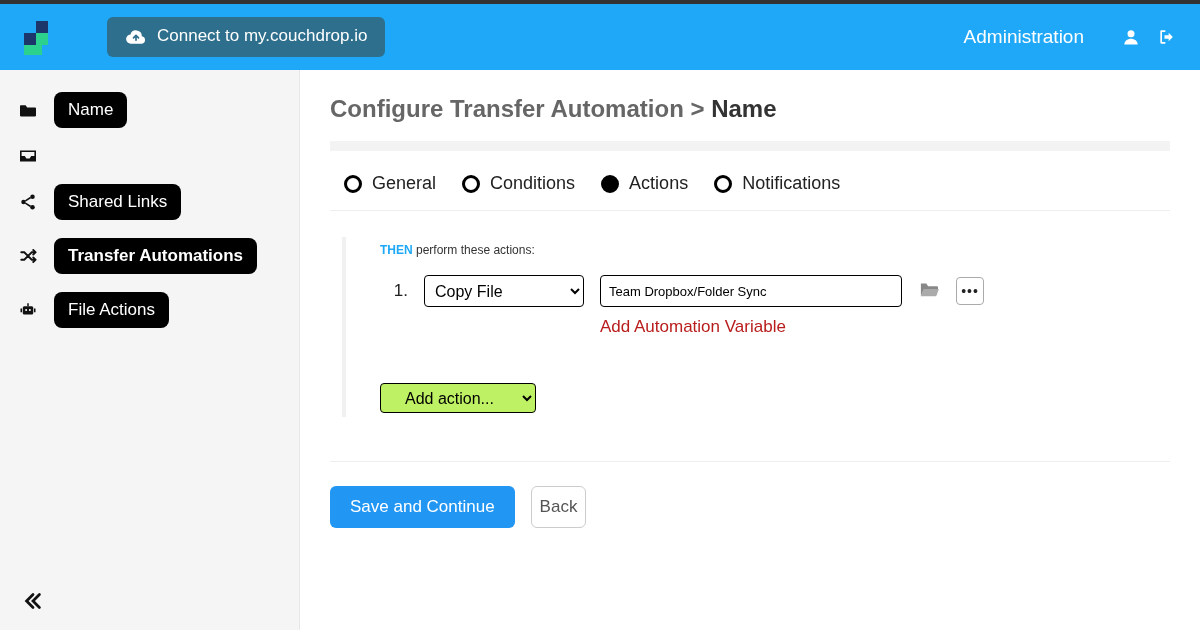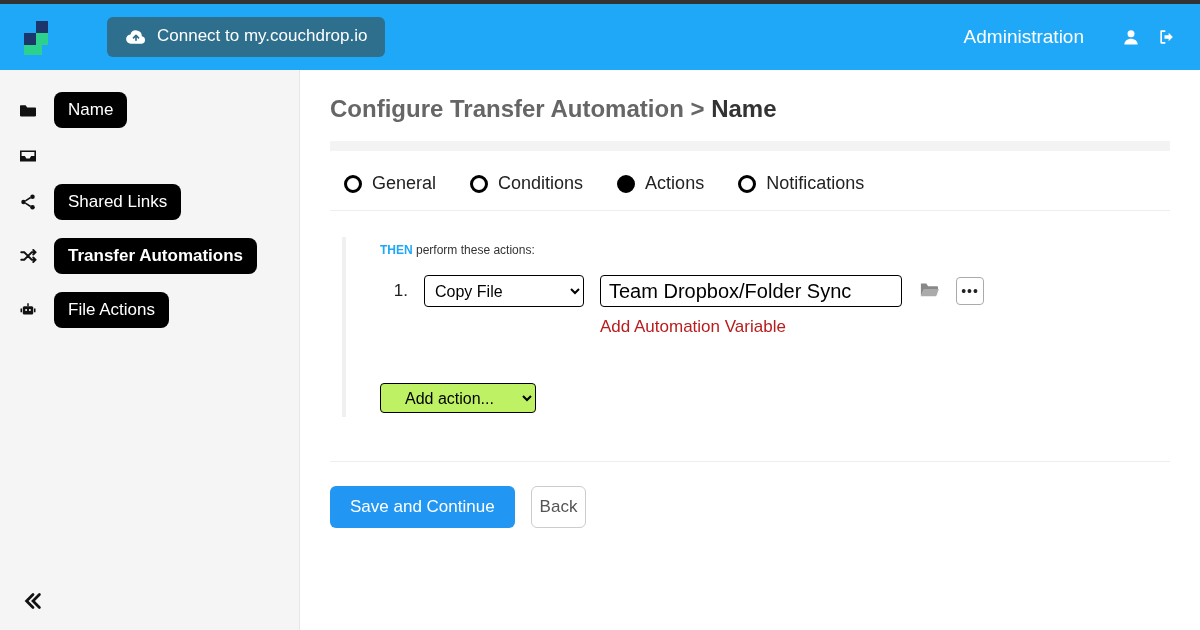--- a/index.html
+++ b/index.html
@@ -27,32 +27,32 @@
   .pill { background:#000; color:#fff; border-radius:8px; padding:8px 14px; font-size:17px; cursor:pointer; white-space:nowrap; }
   .pill.active { font-weight:700; }
   .collapse { position:absolute; left:22px; bottom:18px; font-size:22px; font-weight:700; cursor:pointer; }
 
   
   .main { flex:1; background:#fff; padding:25px 30px 30px 30px; overflow:auto; }
   .breadcrumb { font-size:24px; color:#666; font-weight:600; }
   .breadcrumb .name { color:#333; font-weight:700; }
   .hr-thick { height:10px; background:#f3f3f3; margin:18px 0 22px 0; }
 
-  .tabs { display:flex; gap:34px; padding:0 14px 16px 14px; border-bottom:1px solid #eee;text-align:right; }
+  .tabs { display:flex; gap:26px; padding:0 14px 16px 14px; border-bottom:1px solid #eee;text-align:right; }
   .tab { display:flex; align-items:center; gap:10px; font-size:18px; color:#222; cursor:pointer; }
   .radio { width:18px; height:18px; border:3px solid #000; border-radius:50%; display:inline-block; }
   .radio.filled { background:#000; }
 
   .then-block { border-left:4px solid #f0f0f0; margin:26px 0 0 12px; padding:6px 0 4px 34px; }
   .then-line { font-size:12px; color:#333; margin-bottom:18px; }
   .then-line .then { color:#1ea8f7; font-weight:700; }
   .action-row { display:flex; align-items:flex-start; gap:16px; }
   .numcol { width:28px; font-size:17px; padding-top:6px; text-align:right; }
   select.act { width:160px; height:32px; font-size:16px; border:1px solid #000; border-radius:4px; padding:2px 6px; background:#fff; }
-  input.path { width:302px; height:32px; font-size:20px; border:1px solid #000; border-radius:4px; padding:2px 8px; }
+  input.path { width:302px; height:32px; font-size:13px; border:1px solid #000; border-radius:4px; padding:2px 8px; }
   .folder-ic { width:22px; height:22px; margin-top:5px; cursor:pointer; }
   .dots-btn { width:28px; height:28px; border:1px solid #aaa; border-radius:4px; background:#fff; display:flex; align-items:center; justify-content:center; font-size:14px; letter-spacing:1px; cursor:pointer; margin-top:2px; }
   .addvar { color:#b91c1c; font-size:17px; margin:10px 0 0 0; cursor:pointer; }
   .col2 { display:flex; flex-direction:column; }
   select.addaction { width:156px; height:30px; font-size:16px; border:1px solid #000; border-radius:4px; padding:2px 20px; background:#bef264; margin-top:46px; }
 
   .hr { border-top:1px solid #eee; margin:44px 0 24px 0; }
   .btn-row { display:flex; gap:16px; }
   .btn-primary { background:#2196f3; color:#fff; border:none; border-radius:6px; padding:10px 20px; font-size:17px; cursor:pointer; }
   .btn-secondary { background:#fff; color:#555; border:1px solid #ccc; border-radius:6px; padding:10px 8px; font-size:17px; cursor:pointer; }

